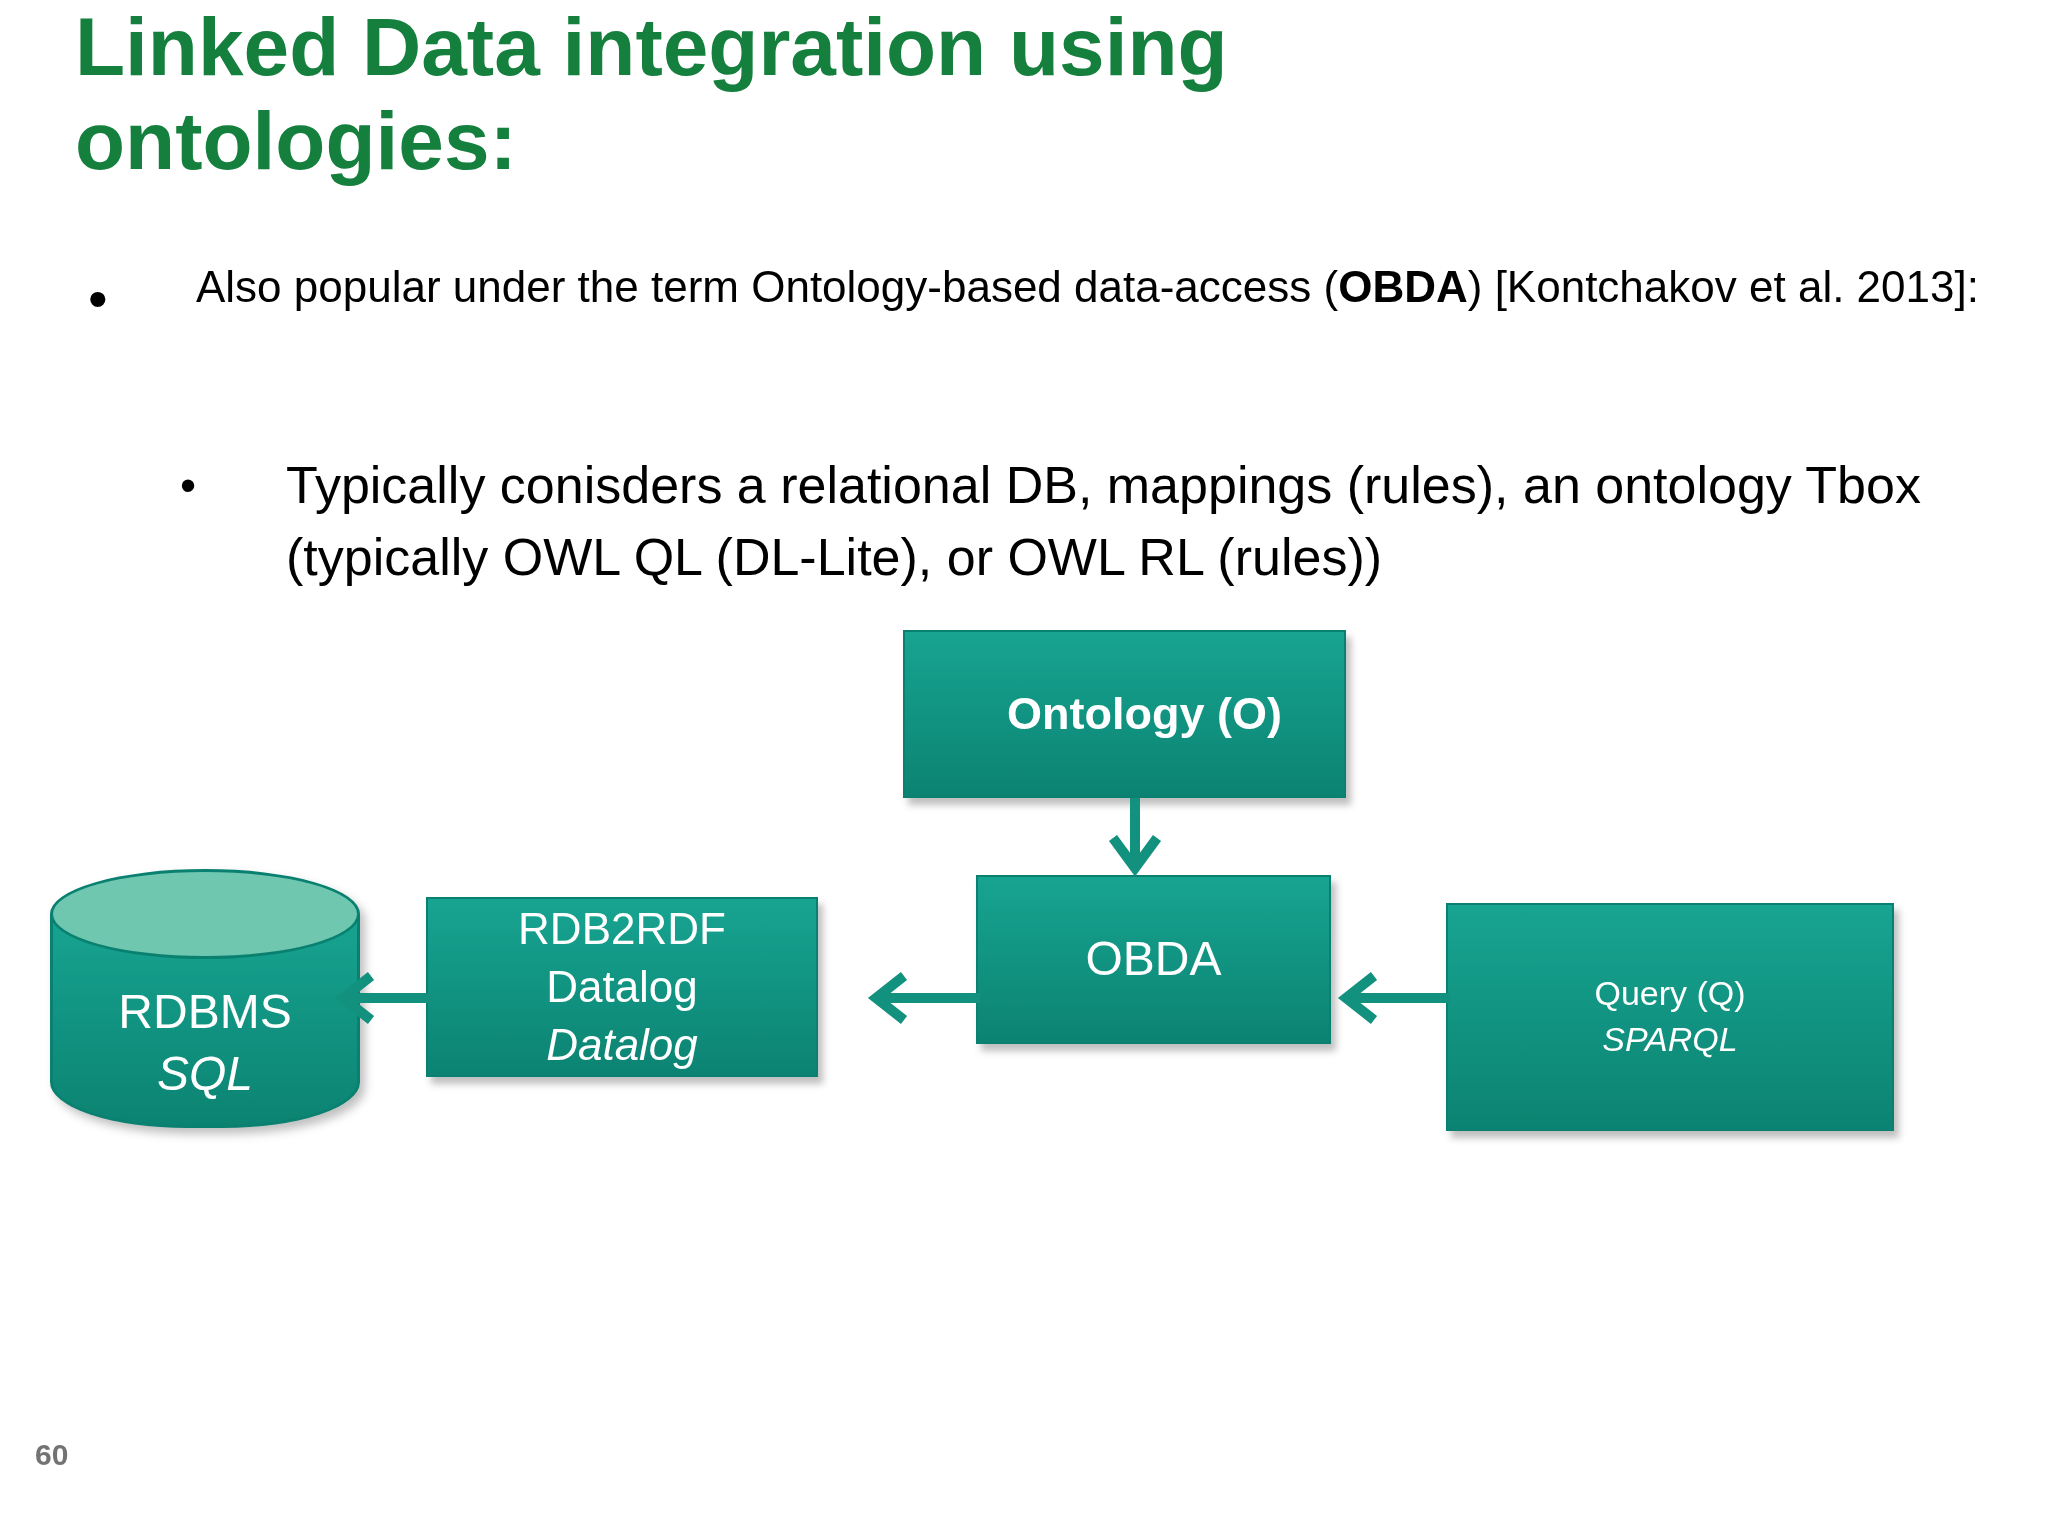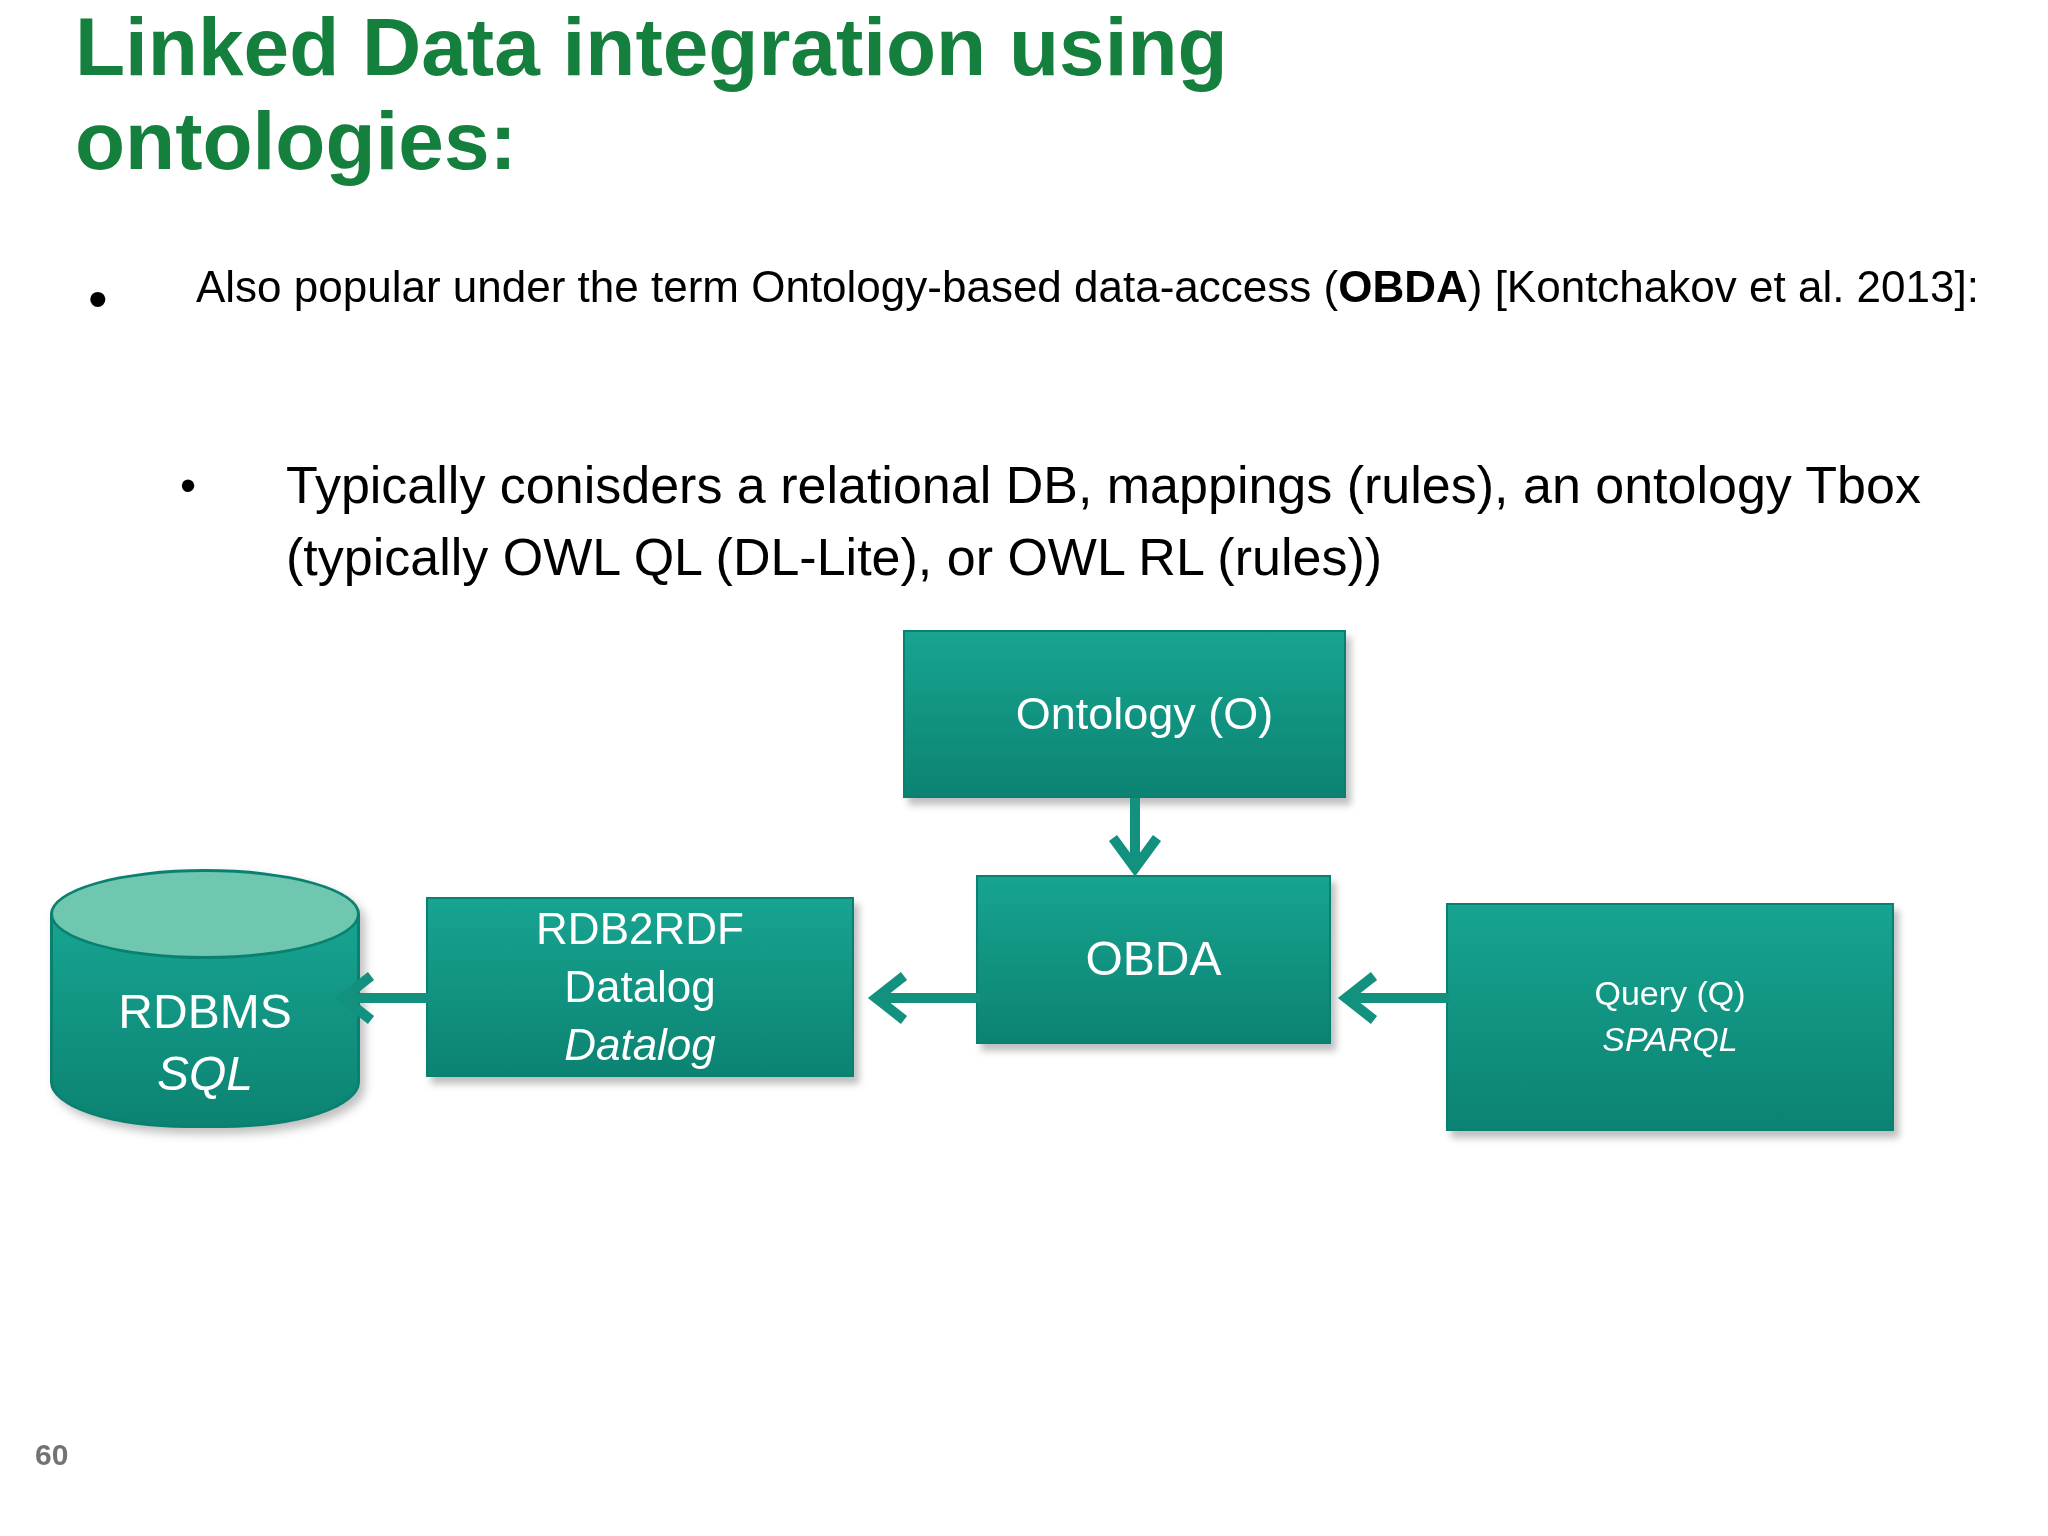--- a/index.html
+++ b/index.html
@@ -52,26 +52,26 @@
     border: 2px solid var(--border);
     box-shadow: 5px 7px 7px rgba(0,0,0,0.25);
     color: var(--node-text);
     display: flex;
     flex-direction: column;
     align-items: center;
     justify-content: center;
     text-align: center;
   }
   .node-ontology { left: 903px; top: 630px; width: 443px; height: 168px;
-                   font-size: 45px; font-weight: normal; line-height: 1.27; padding-left: 40px; }
+                   font-size: 45px; font-weight: bold; line-height: 1.27; padding-left: 40px; }
   .node-obda     { left: 976px; top: 875px; width: 355px; height: 169px;
                    font-size: 48px; line-height: 1.3; }
   .node-query    { left: 1446px; top: 903px; width: 448px; height: 228px;
                    font-size: 34px; line-height: 1.35; }
-  .node-mappings { left: 426px; top: 897px; width: 428px; height: 180px;
+  .node-mappings { left: 426px; top: 897px; width: 392px; height: 180px;
                    font-size: 44px; line-height: 1.32; }
 
   
   .cylinder { position: absolute; left: 50px; top: 869px; width: 310px; height: 259px;
               filter: drop-shadow(5px 6px 5px rgba(0,0,0,0.25)); }
   .cyl-body {
     position: absolute; left: 0; right: 0; top: 45px; bottom: 0;
     background: linear-gradient(180deg, var(--fill-top) 0%, var(--fill-bottom) 100%);
     border: 3px solid var(--border);
     border-top: none;

